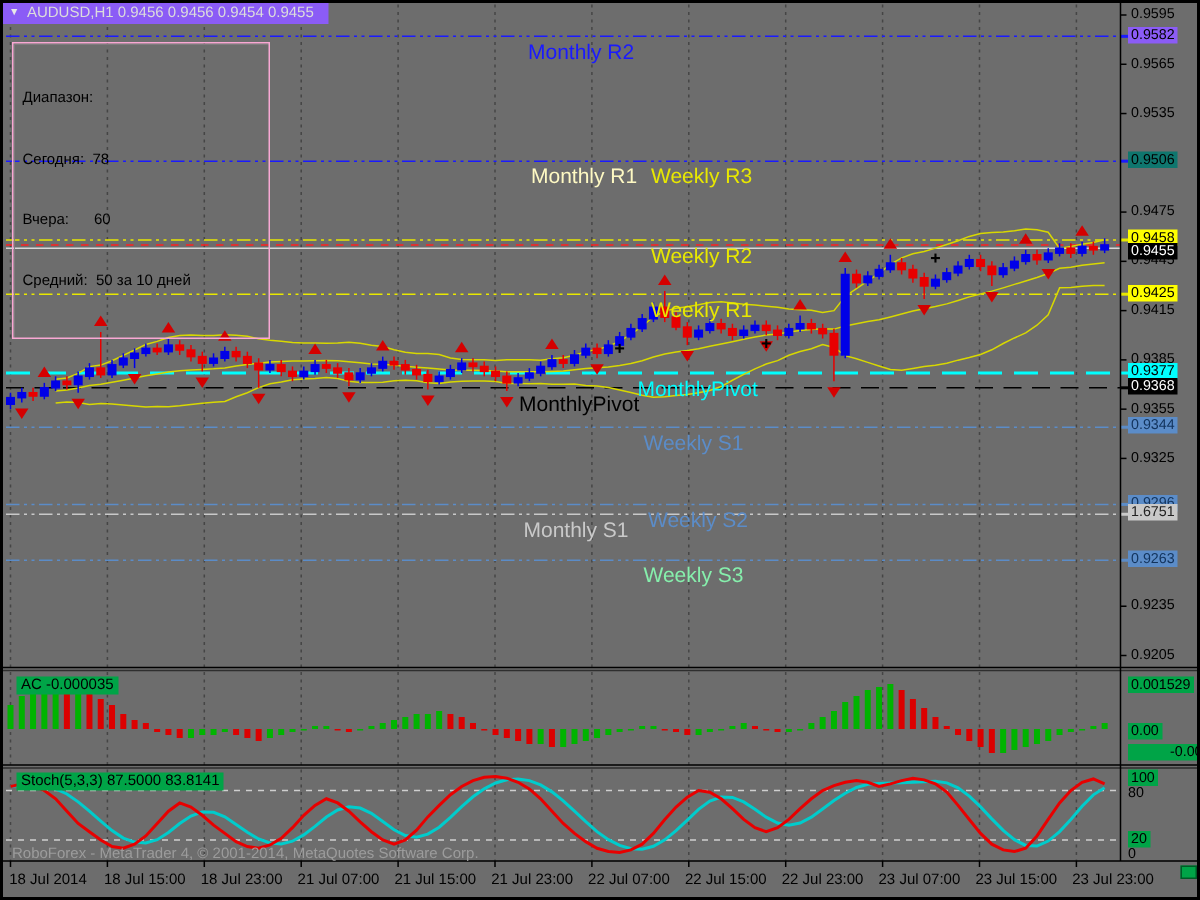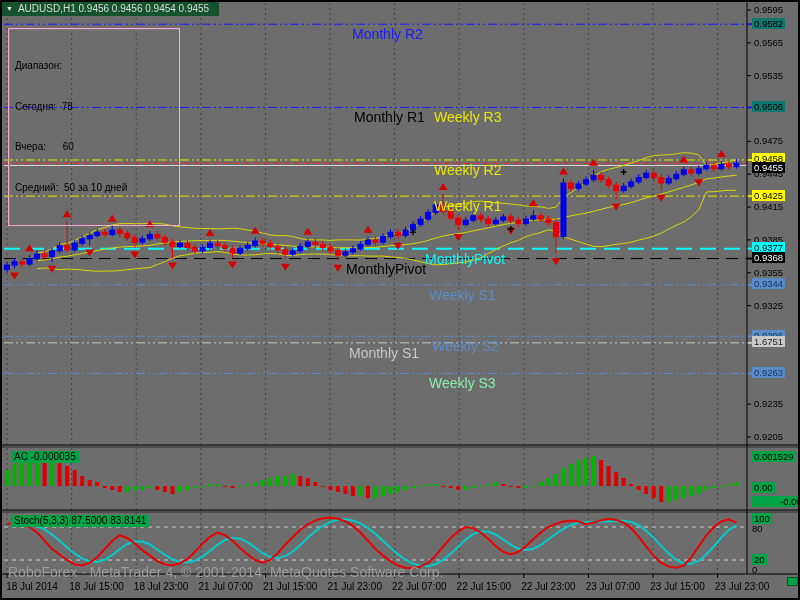--- a/index.html
+++ b/index.html
@@ -6,39 +6,39 @@
   .wrap{
     position:relative;width:800px;height:600px;
     background:#6d6d6d;overflow:hidden;box-sizing:border-box;
     border:2px solid #000;
     font-family:"Liberation Sans",sans-serif;
     -webkit-font-smoothing:none;
   }
   svg.gfx{position:absolute;left:0;top:0;width:796px;height:596px;}
   .titlebar{
     position:absolute;left:0px;top:0px;height:13px;
-    background:#14532d;color:#dcdcdc;font-size:10px;line-height:13px;
+    background:#8b5cf6;color:#dcdcdc;font-size:10px;line-height:13px;
     padding:0 10px 1px 4px;white-space:nowrap;display:flex;align-items:center;gap:5px;
   }
   .titlebar .tri{font-size:7px;color:#e8e8e8;}
   .infobox{
     position:absolute;left:6px;top:26px;width:158px;
     border:1px solid #f9a8d4;box-shadow:1px 1px 0 #7d7d7d inset;
     color:#000;font-size:10px;line-height:13.5px;padding:3px 6px 4px 6px;
     white-space:pre;
   }
   .pivlabel{position:absolute;font-size:14px;white-space:nowrap;pointer-events:none;}
   .pxplain{position:absolute;left:752px;font-size:9.5px;color:#000;white-space:nowrap;}
   .pxbadge{position:absolute;left:750px;font-size:9.5px;padding:0 2px;white-space:nowrap;}
   .tlabel{position:absolute;top:579px;font-size:10px;color:#000;white-space:nowrap;transform:translateX(-50%);}
   .indhdr{position:absolute;font-size:10px;color:#000;background:#00a447;padding:0 3px 1px 3px;white-space:nowrap;}
   .indscale{position:absolute;left:750px;font-size:9.5px;white-space:nowrap;}
   .indscale.green{background:#00a447;color:#000;padding:0 2px;}
   .indscale.plain{color:#000;}
-  .copyright{position:absolute;left:6px;top:562px;font-size:14px;color:#9c9c9c;white-space:nowrap;}
+  .copyright{position:absolute;left:6px;top:562px;font-size:10px;color:#9c9c9c;white-space:nowrap;}
   .cornerbadge{position:absolute;left:785px;top:575px;width:11px;height:9px;background:#00a447;border:1px solid #005a26;box-sizing:border-box;}
 </style>
 </head>
 <body>
 
 <div class="wrap">
 
   <svg class="gfx" xmlns="http://www.w3.org/2000/svg">
       <line x1="5" y1="1" x2="5" y2="572" stroke="#454545" stroke-width="1" stroke-dasharray="2,3"></line>
       <line x1="5" y1="572" x2="5" y2="576" stroke="#000" stroke-width="1"></line>
@@ -468,33 +468,33 @@
       <div class="pxplain" style="top: 34.8462px;">0.9565</div>
       <div class="pxplain" style="top: 67.6923px;">0.9535</div>
       <div class="pxplain" style="top: 133.385px;">0.9475</div>
       <div class="pxplain" style="top: 166.231px;">0.9445</div>
       <div class="pxplain" style="top: 199.077px;">0.9415</div>
       <div class="pxplain" style="top: 231.923px;">0.9385</div>
       <div class="pxplain" style="top: 264.769px;">0.9355</div>
       <div class="pxplain" style="top: 297.615px;">0.9325</div>
       <div class="pxplain" style="top: 396.154px;">0.9235</div>
       <div class="pxplain" style="top: 429px;">0.9205</div>
-      <div class="pxbadge" style="top: 15.7333px; background: #0f766e; color: rgb(0, 0, 0);">0.9582</div>
+      <div class="pxbadge" style="top: 15.7333px; background: #8b5cf6; color: rgb(0, 0, 0);">0.9582</div>
       <div class="pxbadge" style="top: 98.9436px; background: #0f766e; color: rgb(0, 0, 0);">0.9506</div>
       <div class="pxbadge" style="top: 151.497px; background: rgb(255, 255, 0); color: rgb(0, 0, 0);">0.9458</div>
       <div class="pxbadge" style="top: 160.256px; background: rgb(0, 0, 0); color: rgb(255, 255, 255);">0.9455</div>
       <div class="pxbadge" style="top: 187.628px; background: rgb(255, 255, 0); color: rgb(0, 0, 0);">0.9425</div>
       <div class="pxbadge" style="top: 240.182px; background: rgb(0, 255, 255); color: rgb(0, 0, 0);">0.9377</div>
       <div class="pxbadge" style="top: 250.036px; background: rgb(0, 0, 0); color: rgb(255, 255, 255); text-align: center;">0.9368</div>
       <div class="pxbadge" style="top: 276.313px; background: rgb(91, 140, 200); color: rgb(18, 51, 92);">0.9344</div>
       <div class="pxbadge" style="top: 327.772px; background: rgb(91, 140, 200); color: rgb(18, 51, 92);">0.9296</div>
       <div class="pxbadge" style="top: 334.341px; background: rgb(201, 201, 201); color: rgb(34, 34, 34);">1.6751</div>
       <div class="pxbadge" style="top: 364.997px; background: rgb(91, 140, 200); color: rgb(18, 51, 92);">0.9263</div>
       <div class="pivlabel" style="left: 350px; top: 24.2333px; color: rgb(26, 26, 255);">Monthly R2</div>
-      <div class="pivlabel" style="left: 352px; top: 107.444px; color: #000000;">Monthly R1</div>
+      <div class="pivlabel" style="left: 352px; top: 107.444px; color: #fef9c3;">Monthly R1</div>
       <div class="pivlabel" style="left: 432px; top: 107.444px; color: rgb(232, 232, 0);">Weekly R3</div>
       <div class="pivlabel" style="left: 432px; top: 159.997px; color: rgb(232, 232, 0);">Weekly R2</div>
       <div class="pivlabel" style="left: 432px; top: 196.128px; color: rgb(232, 232, 0);">Weekly R1</div>
       <div class="pivlabel" style="left: 423px; top: 248.682px; color: rgb(0, 255, 255);">MonthlyPivot</div>
       <div class="pivlabel" style="left: 344px; top: 258.536px; color: rgb(0, 0, 0);">MonthlyPivot</div>
       <div class="pivlabel" style="left: 427px; top: 284.813px; color: rgb(91, 140, 200);">Weekly S1</div>
       <div class="pivlabel" style="left: 430px; top: 336.272px; color: rgb(91, 140, 200);">Weekly S2</div>
       <div class="pivlabel" style="left: 347px; top: 342.841px; color: rgb(201, 201, 201);">Monthly S1</div>
       <div class="pivlabel" style="left: 427px; top: 373.497px; color: #86efac;">Weekly S3</div>
       <div class="tlabel" style="left: 30px;">18 Jul 2014</div>

